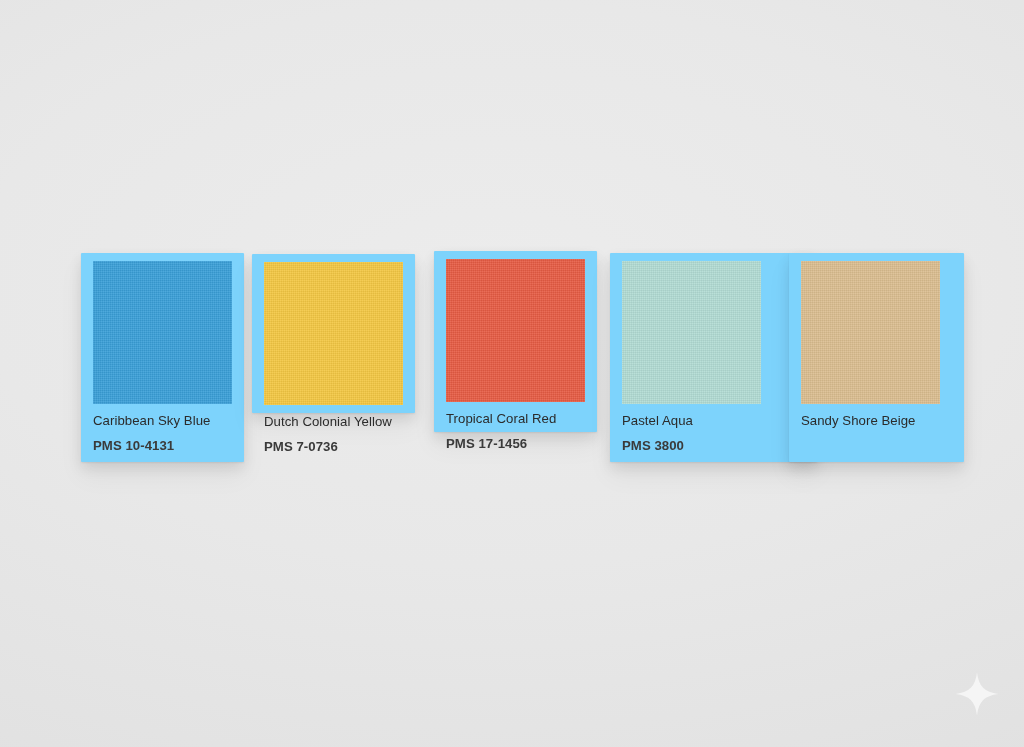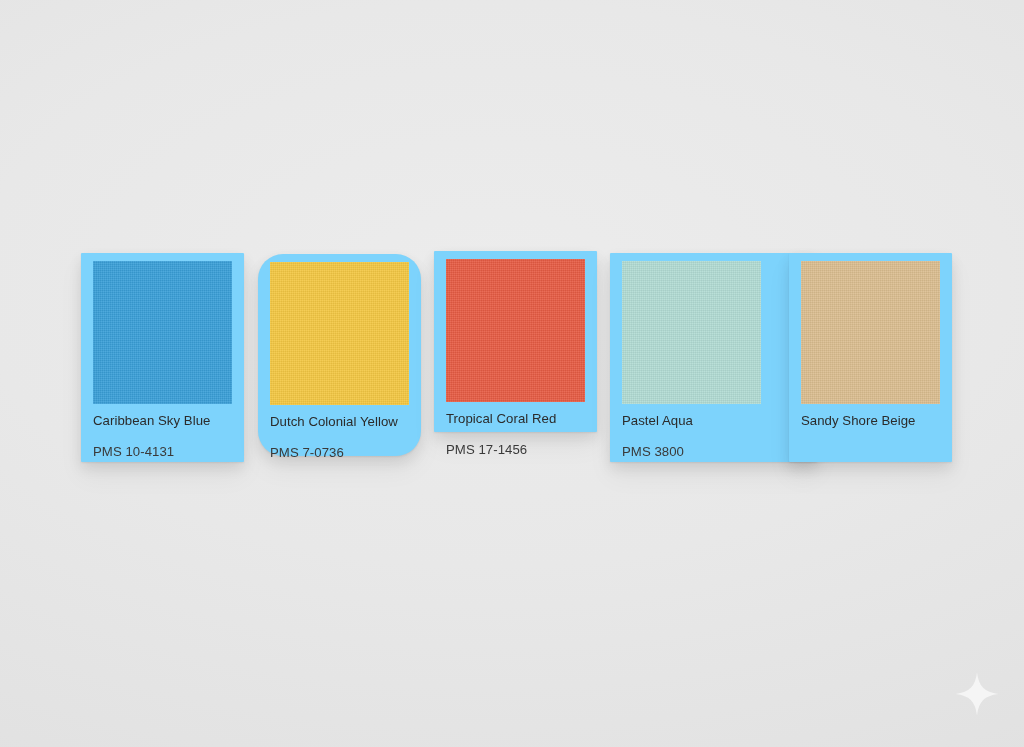--- a/index.html
+++ b/index.html
@@ -69,21 +69,22 @@
     letter-spacing: 0.05px;
     white-space: nowrap;
   }
 
   .swatch-code {
     font-size: 13.2px;
     line-height: 17px;
     color: #3a3a3a;
     letter-spacing: 0.05px;
     white-space: nowrap;
-    margin-top: 14px;
+    margin-top: 8px;
+    font-weight: bold;
   }
 
   
   #sparkle {
     position: absolute;
     right: 24px;
     bottom: 30px;
     width: 46px;
     height: 46px;
     opacity: 0.78;
@@ -96,42 +97,42 @@
 <div id="backdrop"></div>
 
 <div id="swatch-row">
     <div class="swatch-card" style="left: 81px; top: 253px; width: 163px; height: 209px;">
       <div class="swatch-chip" style="background-color: rgb(58, 159, 216); width: 139px;"></div>
       <div class="swatch-caption">
         <div class="swatch-name">Caribbean Sky Blue</div>
         <div class="swatch-code">PMS 10-4131</div>
       </div>
     </div>
-    <div class="swatch-card" style="left: 258px; top: 254px; width: 163px; height: 202px; border-radius: 25px;">
+    <div class="swatch-card" style="left: 252px; top: 254px; width: 163px; height: 159px;">
       <div class="swatch-chip" style="background-color: rgb(244, 200, 67); width: 139px;"></div>
       <div class="swatch-caption">
         <div class="swatch-name">Dutch Colonial Yellow</div>
         <div class="swatch-code">PMS 7-0736</div>
       </div>
     </div>
     <div class="swatch-card" style="left: 434px; top: 251px; width: 163px; height: 181px;">
       <div class="swatch-chip" style="background-color: rgb(231, 92, 68); width: 139px;"></div>
       <div class="swatch-caption">
         <div class="swatch-name">Tropical Coral Red</div>
         <div class="swatch-code">PMS 17-1456</div>
       </div>
     </div>
     <div class="swatch-card" style="left: 610px; top: 253px; width: 163px; height: 209px; padding-left: 44px;">
       <div class="swatch-chip" style="background-color: rgb(178, 220, 212); width: 139px;"></div>
       <div class="swatch-caption">
         <div class="swatch-name">Pastel Aqua</div>
         <div class="swatch-code">PMS 3800</div>
       </div>
     </div>
-    <div class="swatch-card" style="left: 789px; top: 253px; width: 163px; height: 209px;">
+    <div class="swatch-card" style="left: 789px; top: 253px; width: 163px; height: 209px; padding-left: 12px;">
       <div class="swatch-chip" style="background-color: rgb(219, 190, 144); width: 139px;"></div>
       <div class="swatch-caption">
         <div class="swatch-name">Sandy Shore Beige</div>
       </div>
     </div>
   </div>
 
 <svg id="sparkle" viewBox="0 0 100 100" aria-hidden="true">
   <path d="M50 4 C54 34 66 46 96 50 C66 54 54 66 50 96 C46 66 34 54 4 50 C34 46 46 34 50 4 Z" fill="#fbfbfb"></path>
 </svg>

